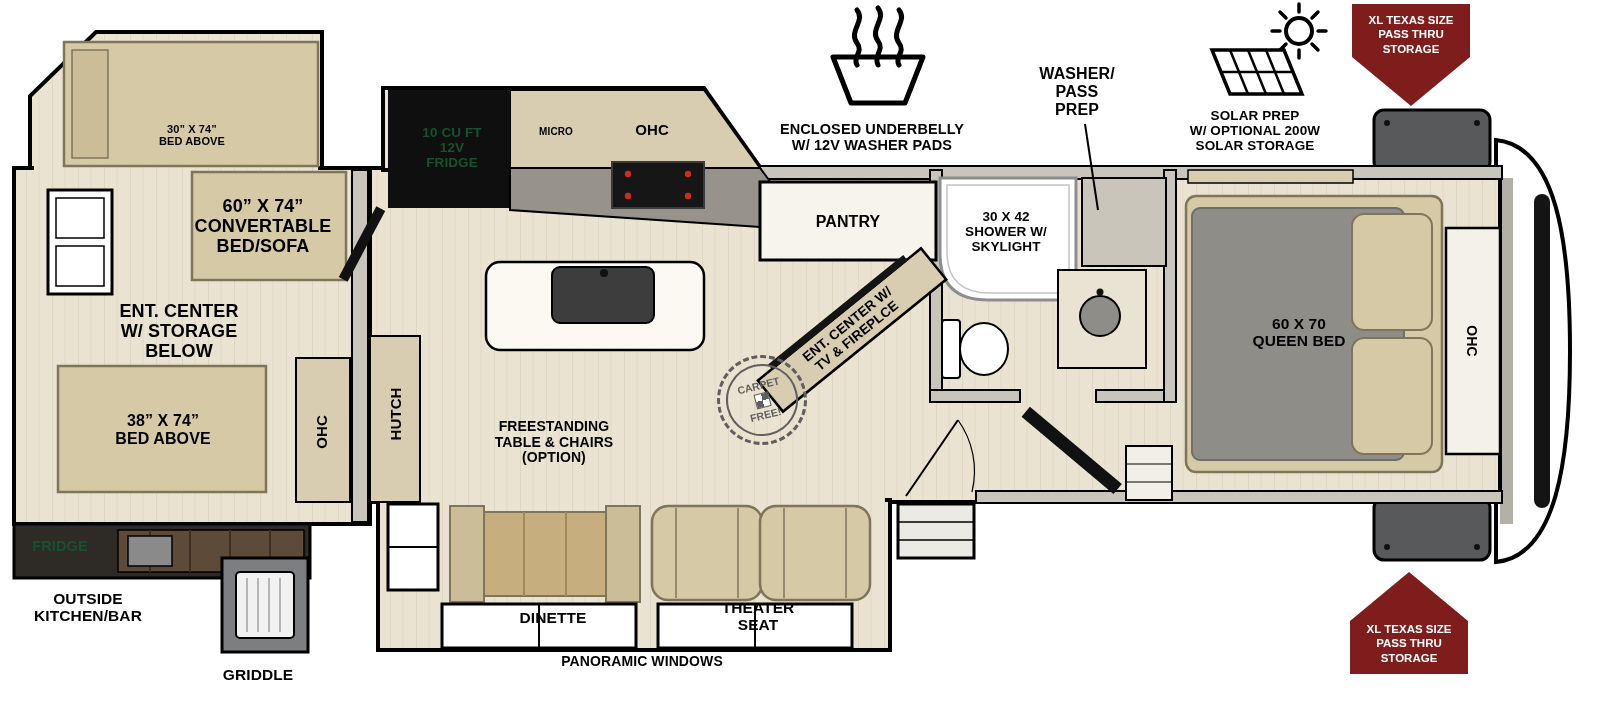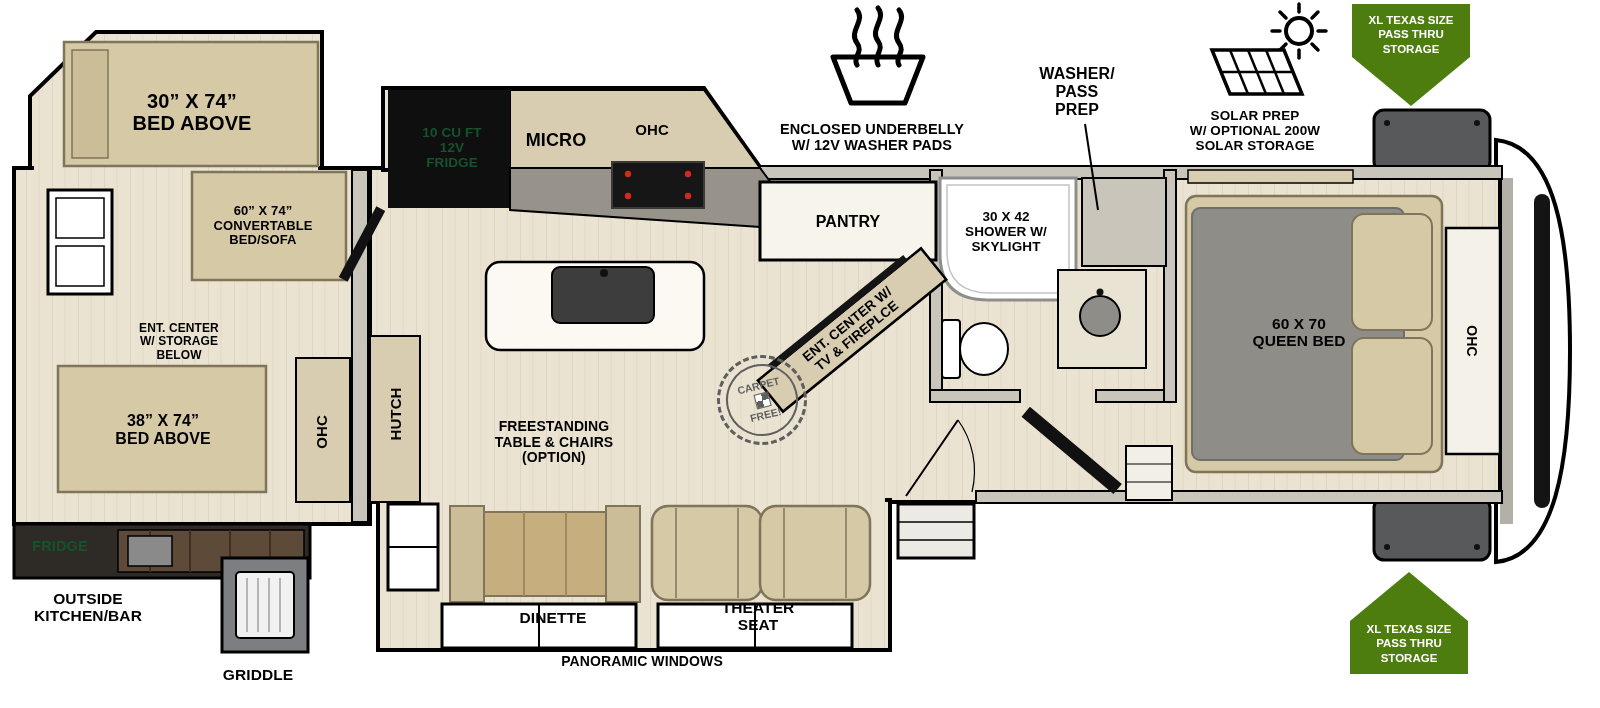--- a/index.html
+++ b/index.html
@@ -6,21 +6,21 @@
   body{width:1600px;height:708px;position:relative;overflow:hidden;
        font-family:"Liberation Sans","DejaVu Sans",sans-serif;}
   .stage{position:absolute;left:0;top:0;width:1600px;height:708px;}
   .lb{position:absolute;font-weight:700;color:#000;text-align:center;
       white-space:pre-line;line-height:1.12;transform:translate(-50%,-50%);
       letter-spacing:.1px;}
   .lb.v{transform:translate(-50%,-50%) rotate(-90deg);}
   .lb.vcw{transform:translate(-50%,-50%) rotate(90deg);}
   .lb.ang{transform:translate(-50%,-50%) rotate(-39deg);}
   .lb.w{color:#14532d;}
-  .arrow{position:absolute;width:118px;height:102px;background:#4d7c0f;}
+  .arrow{position:absolute;width:118px;height:102px;background:#7f1d1d;}
   .arrow.down{clip-path:polygon(0 0,100% 0,100% 52%,50% 100%,0 52%);}
   .arrow.up{clip-path:polygon(50% 0,100% 48%,100% 100%,0 100%,0 48%);
             display:flex;align-items:flex-end;justify-content:center;}
   .arrow-text{width:100%;text-align:center;color:#fff;font-weight:700;
               font-size:11.5px;line-height:1.25;white-space:pre-line;}
   .arrow.down .arrow-text{padding-top:9px;}
   .arrow.up .arrow-text{padding-bottom:9px;}
   .badge{position:absolute;width:84px;height:84px;
          transform:translate(-50%,-50%) rotate(-14deg);
          border:3px dashed #5f5f5f;border-radius:50%;
@@ -214,41 +214,41 @@
     <g stroke-width="2.5">
       <line x1="1230" y1="50" x2="1248" y2="94"></line>
       <line x1="1248" y1="50" x2="1266" y2="94"></line>
       <line x1="1266" y1="50" x2="1284" y2="94"></line>
       <line x1="1221" y1="72" x2="1293" y2="72"></line>
     </g>
   </g>
   <line x1="1085" y1="124" x2="1098" y2="210" stroke="#000" stroke-width="2"></line>
 </svg>
 
-<div class="lb" style="left:192px;top:112px;font-size:20px">30” X 74”
+<div class="lb" style="left:192px;top:135px;font-size:11px">30” X 74”
 BED ABOVE</div>
-<div class="lb" style="left:263px;top:226px;font-size:13px">60” X 74”
+<div class="lb" style="left:263px;top:226px;font-size:18px">60” X 74”
 CONVERTABLE
 BED/SOFA</div>
-<div class="lb" style="left:179px;top:342px;font-size:12px">ENT. CENTER
+<div class="lb" style="left:179px;top:331px;font-size:18px">ENT. CENTER
 W/ STORAGE
 BELOW</div>
 <div class="lb" style="left:163px;top:430px;font-size:16px">38” X 74”
 BED ABOVE</div>
 <div class="lb v" style="left:322px;top:432px;font-size:15px">OHC</div>
 
 <div class="lb w" style="left:60px;top:546px;font-size:14.5px">FRIDGE</div>
 <div class="lb" style="left:88px;top:607px;font-size:15.5px">OUTSIDE
 KITCHEN/BAR</div>
 <div class="lb" style="left:258px;top:675px;font-size:15.5px">GRIDDLE</div>
 
 <div class="lb w" style="left:452px;top:148px;font-size:13.5px">10 CU FT
 12V
 FRIDGE</div>
-<div class="lb" style="left:556px;top:140px;font-size:18px">MICRO</div>
+<div class="lb" style="left:556px;top:132px;font-size:10px">MICRO</div>
 <div class="lb" style="left:652px;top:130px;font-size:15px">OHC</div>
 <div class="lb" style="left:848px;top:222px;font-size:16px">PANTRY</div>
 <div class="lb v" style="left:396px;top:414px;font-size:15px">HUTCH</div>
 
 <div class="lb" style="left:554px;top:443px;font-size:14px">FREESTANDING
 TABLE &amp; CHAIRS
 (OPTION)</div>
 <div class="lb ang" style="left:852px;top:330px;font-size:13.5px">ENT. CENTER W/
 TV &amp; FIREPLCE</div>
 <div class="lb" style="left:553px;top:618px;font-size:15.5px">DINETTE</div>

